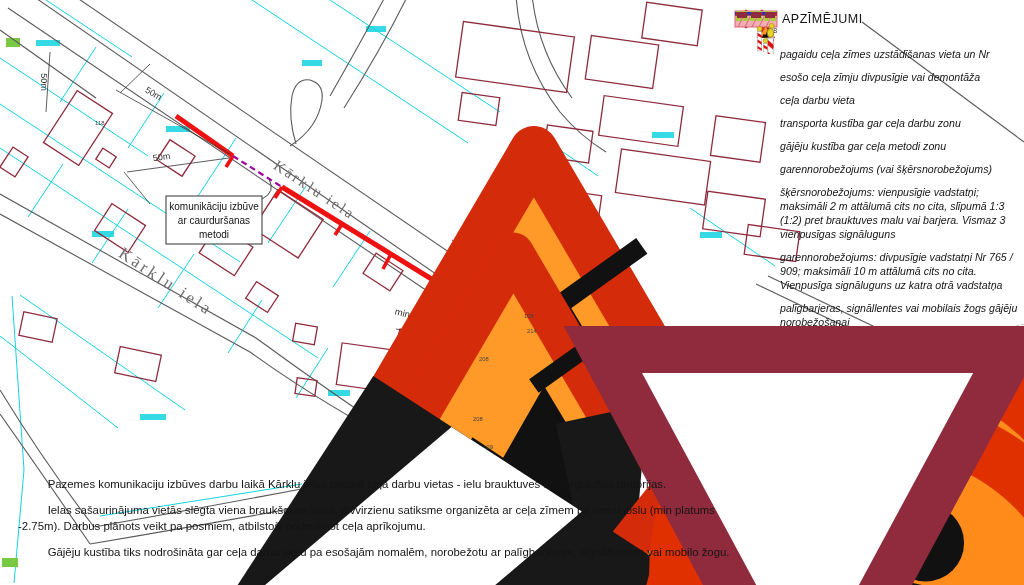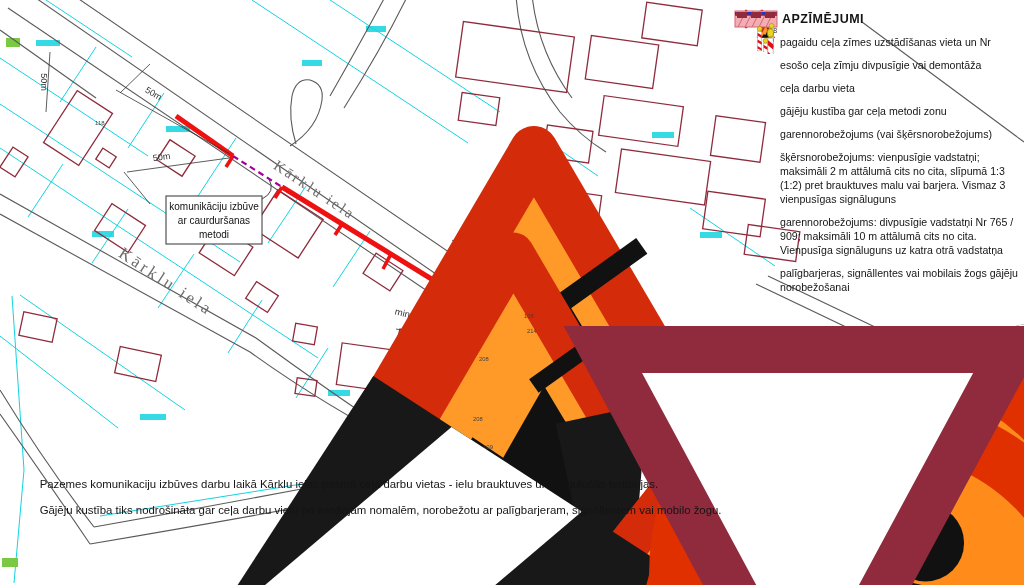--- a/index.html
+++ b/index.html
@@ -1,25 +1,25 @@
 <!DOCTYPE html>
 <html><head>
 <meta charset="utf-8">
 <style>
   html,body{margin:0;padding:0;background:#e9e9e9;}
   .canvas{position:relative;width:1024px;height:585px;background:#ffffff;overflow:hidden;
           font-family:"Liberation Sans",sans-serif;color:#141414;}
   svg{position:absolute;left:0;top:0;}
   .legend{position:absolute;left:734px;top:8px;width:286px;}
-  .legend-title{font-size:12.5px;font-weight:bold;letter-spacing:.5px;margin:4px 0 8px 48px;}
+  .legend-title{font-size:12.5px;font-weight:normal;letter-spacing:.5px;margin:4px 0 20px 48px;}
   .legend-row{display:flex;align-items:flex-start;margin-bottom:7px;}
   .legend-icon{width:46px;flex:0 0 46px;display:flex;justify-content:center;align-items:center;}
-  .legend-label{font-size:10.6px;line-height:1.32;padding-top:2px;}
+  .legend-label{font-size:10.6px;line-height:1.32;padding-top:2px;font-style:italic;}
   .notes{position:absolute;left:10px;top:477px;width:745px;font-size:11.4px;line-height:1.35;}
-  .notes p{margin:0 0 11px 0;text-indent:2.6em;}
+  .notes p{margin:0 0 11px 8px;text-indent:2.6em;}
   .maplabel{font-family:"Liberation Serif",serif;fill:#6e6e6e;}
   .dim{font-family:"Liberation Sans",sans-serif;fill:#333;}
   .signnum{font-family:"Liberation Sans",sans-serif;fill:#444;}
 </style>
 </head>
 <body>
 
 <div class="canvas">
 
 <svg width="1024" height="585" viewBox="0 0 1024 585">
@@ -350,20 +350,35 @@
               <line x1="11" y1="19" x2="19" y2="3"></line>
           <line x1="18" y1="19" x2="26" y2="3"></line>
               <line x1="25" y1="19" x2="33" y2="3"></line>
           <line x1="32" y1="19" x2="40" y2="3"></line>
         </g>
       </svg>
     </span>
     <span class="legend-label">ceļa darbu vieta</span>
   </div>
 
+  <div class="legend-row">
+    <span class="legend-icon">
+      <svg width="44" height="16" viewBox="0 0 44 16">
+        <g fill="#a8cf38">
+              <rect x="2" y="3" width="5" height="10"></rect>
+              <rect x="9" y="3" width="5" height="10"></rect>
+              <rect x="16" y="3" width="5" height="10"></rect>
+              <rect x="23" y="3" width="5" height="10"></rect>
+              <rect x="30" y="3" width="5" height="10"></rect>
+              <rect x="37" y="3" width="5" height="10"></rect>
+            </g>
+      </svg>
+    </span>
+    <span class="legend-label">transporta kustība gar ceļa darbu zonu</span>
+  </div>
 
   <div class="legend-row">
     <span class="legend-icon">
       <svg width="44" height="12" viewBox="0 0 44 12">
         <g fill="#2233cc">
               <rect x="1" y="4" width="9" height="3.5"></rect>
               <rect x="12" y="4" width="9" height="3.5"></rect>
               <rect x="23" y="4" width="9" height="3.5"></rect>
               <rect x="34" y="4" width="9" height="3.5"></rect>
             </g>
@@ -415,16 +430,17 @@
               <rect x="31" y="4" width="10" height="6"></rect>
             </g>
       </svg>
     </span>
     <span class="legend-label">palīgbarjeras, signāllentes vai mobilais žogs gājēju norobežošanai</span>
   </div>
 </div>
 
 <div class="notes">
   <p>Pazemes komunikaciju izbūves darbu laikā Kārklu ielas posmā ceļa darbu vietas - ielu brauktuves un piegulošās teritorijas.</p>
+  <p>Ielas sašaurinājuma vietās slēgta viena braukšanas josla, divvirzienu satiksme organizēta ar ceļa zīmem pa vienu joslu (min platums -2.75m). Darbus plānots veikt pa posmiem, atbilstoši nodrošinot ceļa aprīkojumu.</p>
   <p>Gājēju kustība tiks nodrošināta gar ceļa darbu vietu pa esošajām nomalēm, norobežotu ar palīgbarjeram, signāllentem vai mobilo žogu.</p>
 </div>
 
 </div>
 
 </body></html>

